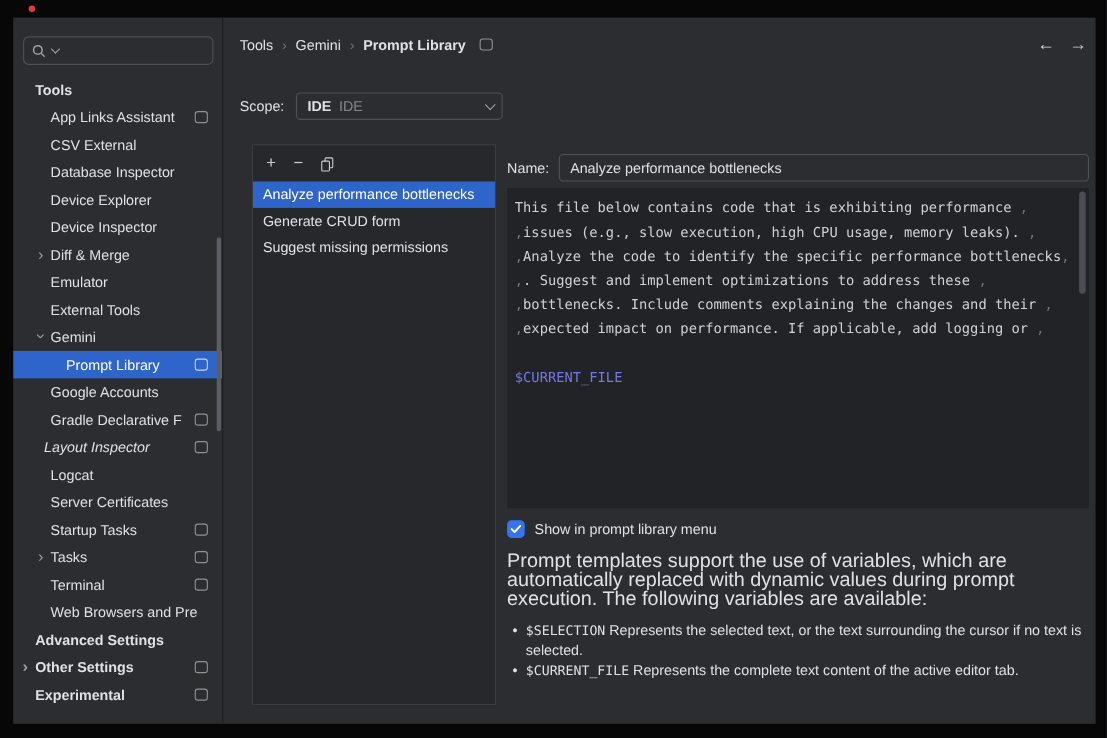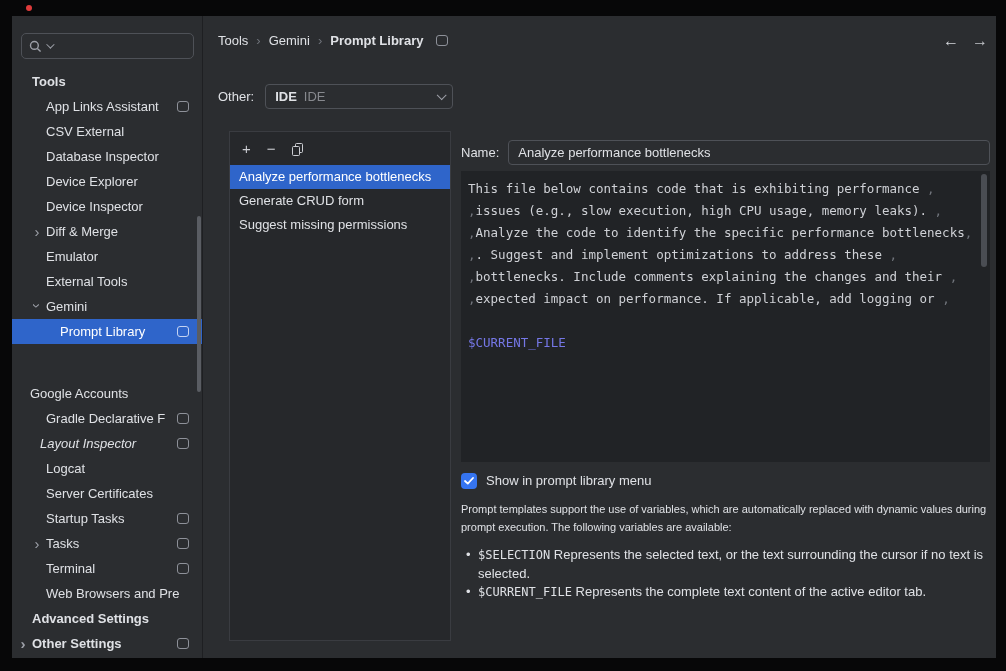--- a/index.html
+++ b/index.html
@@ -78,21 +78,21 @@
   .name-input{flex:1;height:23px;background:transparent;border:1px solid var(--border);border-radius:4px;
     color:#DFE1E5;font:13px "Liberation Sans",sans-serif;padding:0 9px;outline:none;}
   .editor{margin-top:6px;height:284px;background:#212326;position:relative;overflow:hidden;
     padding:7px 18px 0 7px;font-family:"DejaVu Sans Mono",monospace;font-size:12.5px;color:#CFD1D6;}
   .ed-line{height:22px;line-height:22px;white-space:pre;}
   .ed-line.var{color:var(--variable);}
   .wrapm{color:#71757C;}
   .ed-scroll{position:absolute;top:3px;right:3px;width:6px;height:93px;border-radius:3px;background:#4A4D53;}
   .check-row{margin-top:11px;display:flex;align-items:flex-start;gap:9px;font-size:13px;}
   .checkbox{width:16px;height:16px;border-radius:4px;background:var(--accent);display:flex;align-items:center;justify-content:center;flex:none;cursor:default;}
-  .desc{margin-top:12px;font-size:11px;line-height:17.5px;max-width:534px;}
+  .desc{margin-top:12px;font-size:18px;line-height:17.5px;max-width:534px;}
   .vars{margin:10px 0 0 5px;padding:0;list-style:none;font-size:13px;line-height:17.5px;max-width:528px;}
   .vars li{position:relative;padding-left:12px;margin-bottom:1px;}
   .vars li::before{content:"\2022";position:absolute;left:0;}
   .vcode{font-family:"DejaVu Sans Mono",monospace;font-size:12px;}
 </style>
 </head>
 <body>
 
 <div class="red-dot"></div>
 
@@ -138,21 +138,21 @@
           <span class="tree-label">External Tools</span>
         </div>
         <div class="tree-item" style="padding-left: 34px;">
           <span class="chev down" style="left: 20px;">›</span>
           <span class="tree-label">Gemini</span>
         </div>
         <div class="tree-item selected" style="padding-left: 48px;">
           <span class="tree-label">Prompt Library</span>
           <span class="mini-ic tree-ic"></span>
         </div>
-        <div class="tree-item" style="padding-left: 18px; margin-top: 37px;">
+        <div class="tree-item" style="padding-left: 34px;">
           <span class="tree-label">Google Accounts</span>
         </div>
         <div class="tree-item" style="padding-left: 34px;">
           <span class="tree-label">Gradle Declarative F</span>
           <span class="mini-ic tree-ic"></span>
         </div>
         <div class="tree-item" style="padding-left: 28px; font-style: italic;">
           <span class="tree-label">Layout Inspector</span>
           <span class="mini-ic tree-ic"></span>
         </div>
@@ -205,21 +205,21 @@
           <span class="crumb last">Prompt Library</span>
           <span class="mini-ic"></span>
         </div>
       <div class="nav-arrows">
         <span>←</span>
         <span class="fwd">→</span>
       </div>
     </div>
 
     <div class="scope-row">
-      <span>Other:</span>
+      <span>Scope:</span>
       <div class="combo">
         <span class="combo-value">IDE</span>
         <span class="combo-hint">IDE</span>
         <span class="c-caret"></span>
       </div>
     </div>
 
     <div class="content">
 
       <div class="list-panel">

